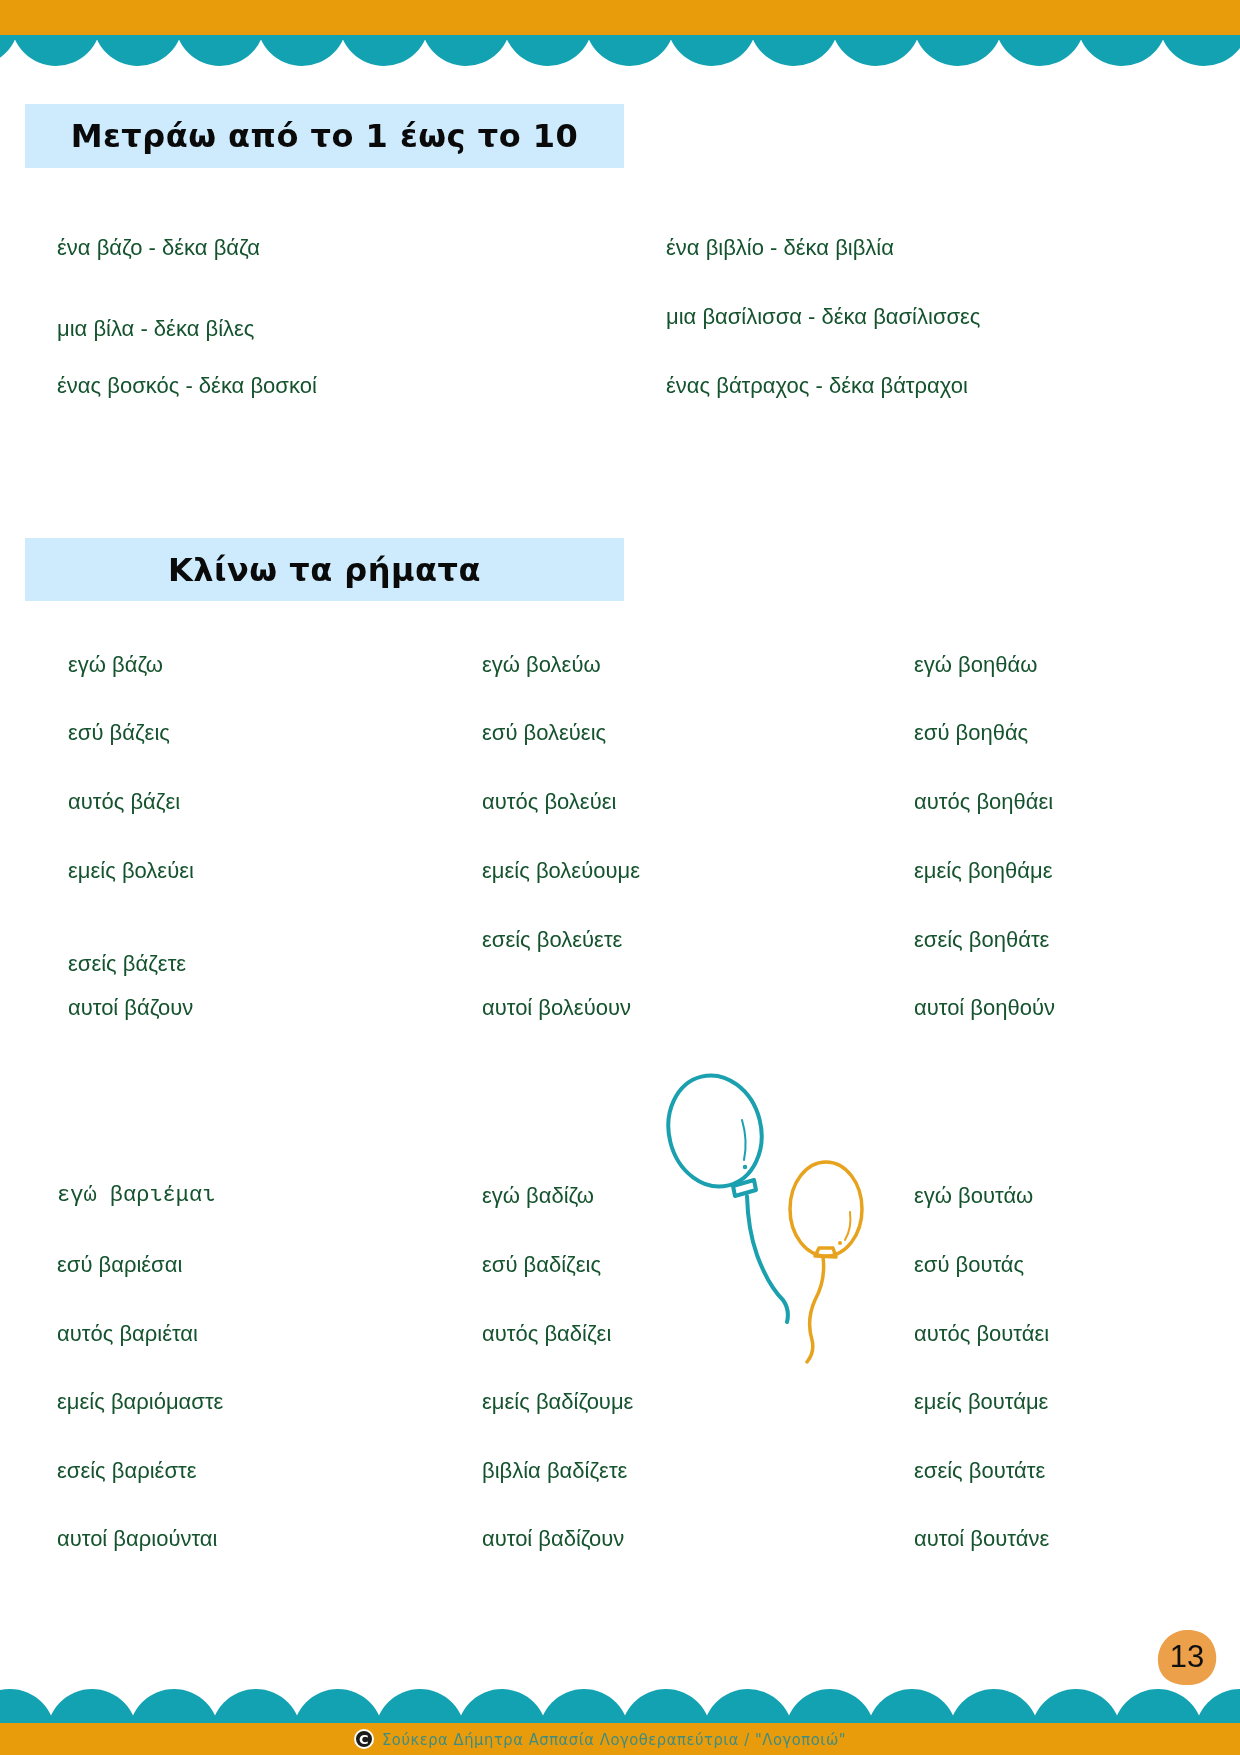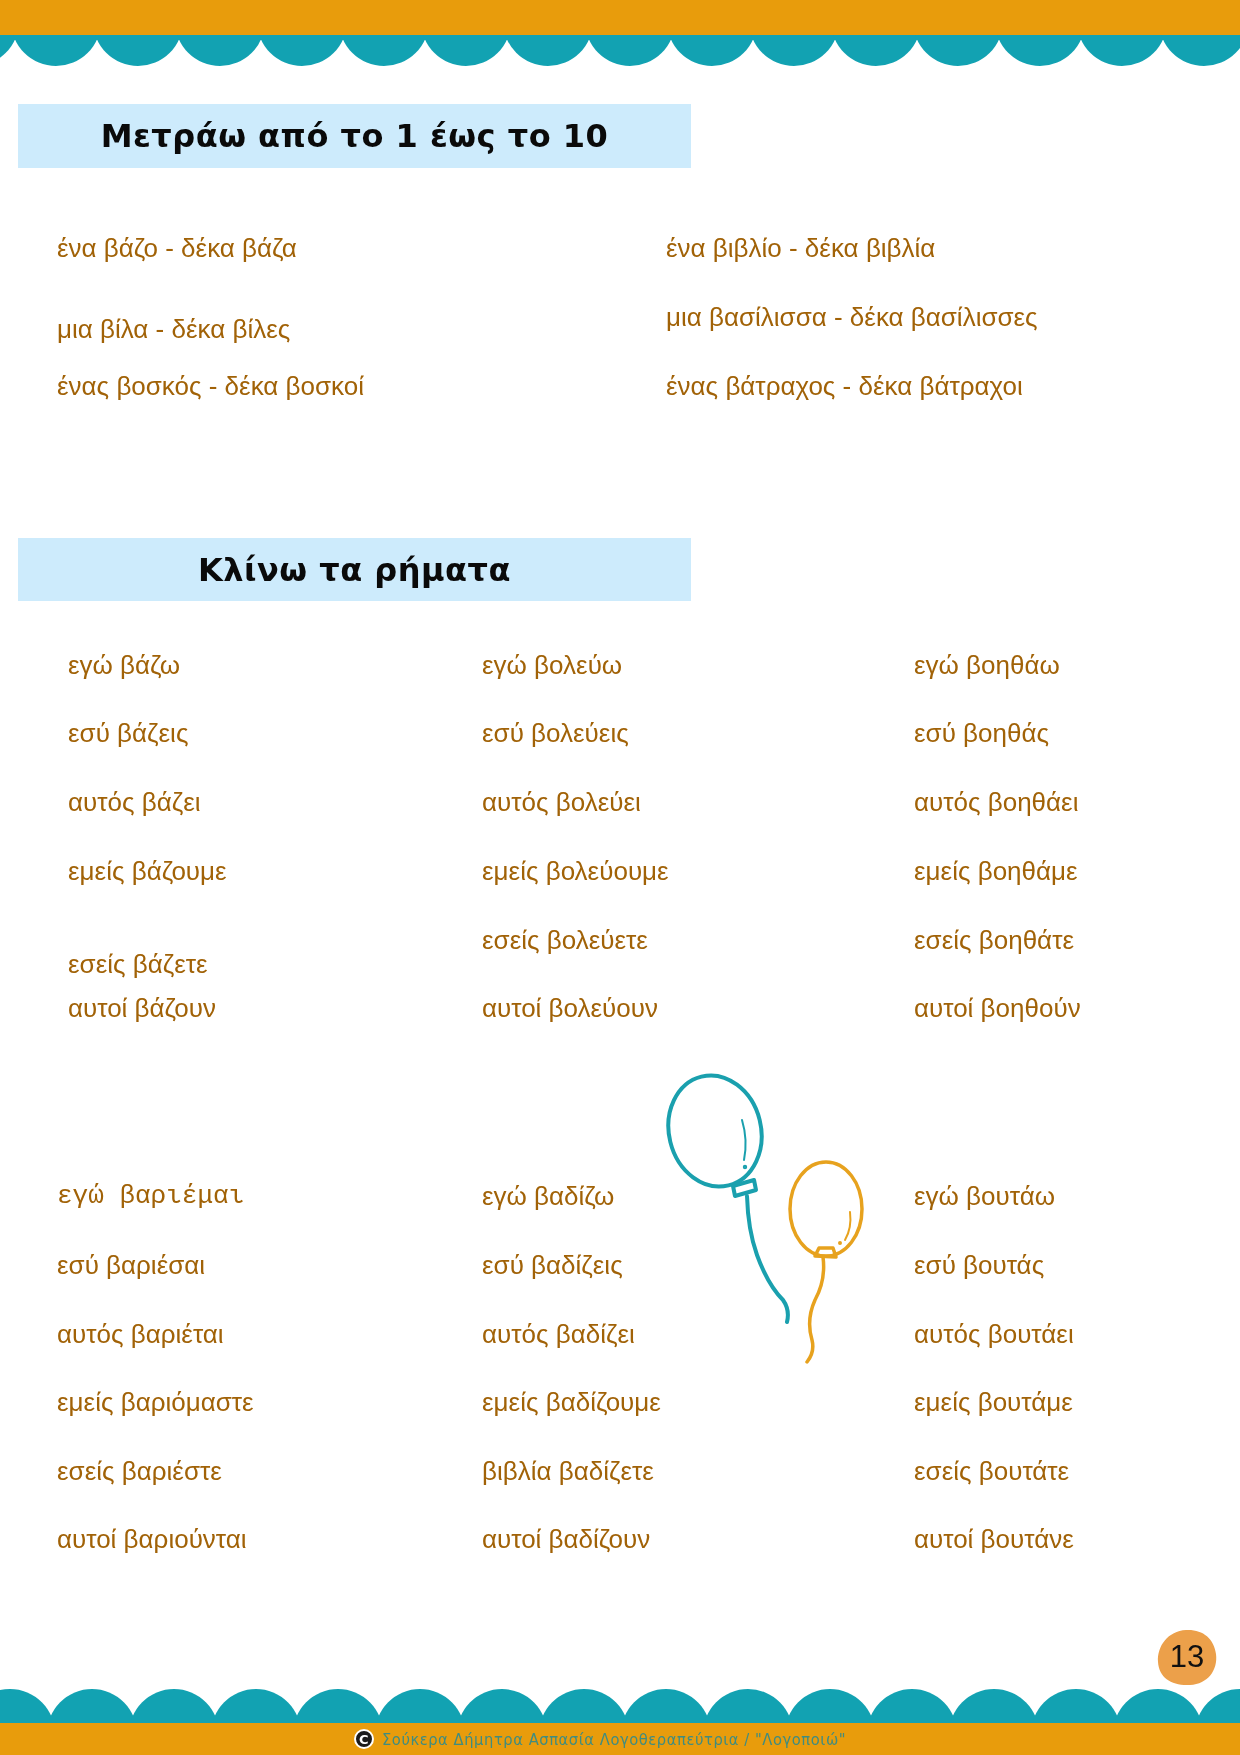--- a/index.html
+++ b/index.html
@@ -1,23 +1,23 @@
 <!DOCTYPE html>
 <html><head>
 <meta charset="utf-8">
 <style>
   html, body { margin: 0; padding: 0; background: #ffffff; }
   body { width: 1240px; height: 1755px; position: relative; overflow: hidden;
          font-family: "Liberation Sans", sans-serif; color: #111111; }
   .deco { position: absolute; left: 0; top: 0; }
-  .title-box { position: absolute; left: 18px; width: 673px; background: #CDEBFC;
+  .title-box { position: absolute; left: 25px; width: 599px; background: #CDEBFC;
                display: flex; align-items: center; justify-content: center; }
   .title-text { font-family: "DejaVu Sans", sans-serif; font-weight: bold; font-size: 32px;
                 letter-spacing: 0.5px; color: #0a0a0a; white-space: nowrap; }
-  .line { position: absolute; font-size: 26px; line-height: 36px; white-space: nowrap; color: #a16207; }
+  .line { position: absolute; font-size: 22px; line-height: 36px; white-space: nowrap; color: #14532d; }
   .page-badge { position: absolute; left: 1156px; top: 1628px; width: 62px; height: 58px; }
   .page-num { position: absolute; left: 1156px; top: 1628px; width: 62px; height: 58px;
               display: flex; align-items: center; justify-content: center;
               font-size: 31px; color: #111111; }
   .footer { position: absolute; left: 0; top: 1723px; width: 1240px; height: 32px;
             display: flex; align-items: center; justify-content: center; gap: 8px; }
   .copy-icon { width: 20px; height: 20px; border-radius: 50%; background: #1b1b1b;
                border: 2px solid #ffffff; box-sizing: border-box; color: #ffffff;
                font-size: 13px; font-weight: bold; display: flex; align-items: center; justify-content: center;
                font-family: "DejaVu Sans", sans-serif; }
@@ -72,21 +72,21 @@
 </div>
 
 <div class="title-box" style="top:538px; height:63px;">
   <span class="title-text">Κλίνω τα ρήματα</span>
 </div>
 
 <div>
   <div class="line" style="left:68px; top:647px;">εγώ βάζω</div>
   <div class="line" style="left:68px; top:715px;">εσύ βάζεις</div>
   <div class="line" style="left:68px; top:784px;">αυτός βάζει</div>
-  <div class="line" style="left:68px; top:853px;">εμείς βάζουμε</div>
+  <div class="line" style="left:68px; top:853px;">εμείς βολεύει</div>
   <div class="line" style="left:68px; top:922px;margin-top:24px;">εσείς βάζετε</div>
   <div class="line" style="left:68px; top:990px;">αυτοί βάζουν</div>
 </div>
 <div>
   <div class="line" style="left:482px; top:647px;">εγώ βολεύω</div>
   <div class="line" style="left:482px; top:715px;">εσύ βολεύεις</div>
   <div class="line" style="left:482px; top:784px;">αυτός βολεύει</div>
   <div class="line" style="left:482px; top:853px;">εμείς βολεύουμε</div>
   <div class="line" style="left:482px; top:922px;">εσείς βολεύετε</div>
   <div class="line" style="left:482px; top:990px;">αυτοί βολεύουν</div>

